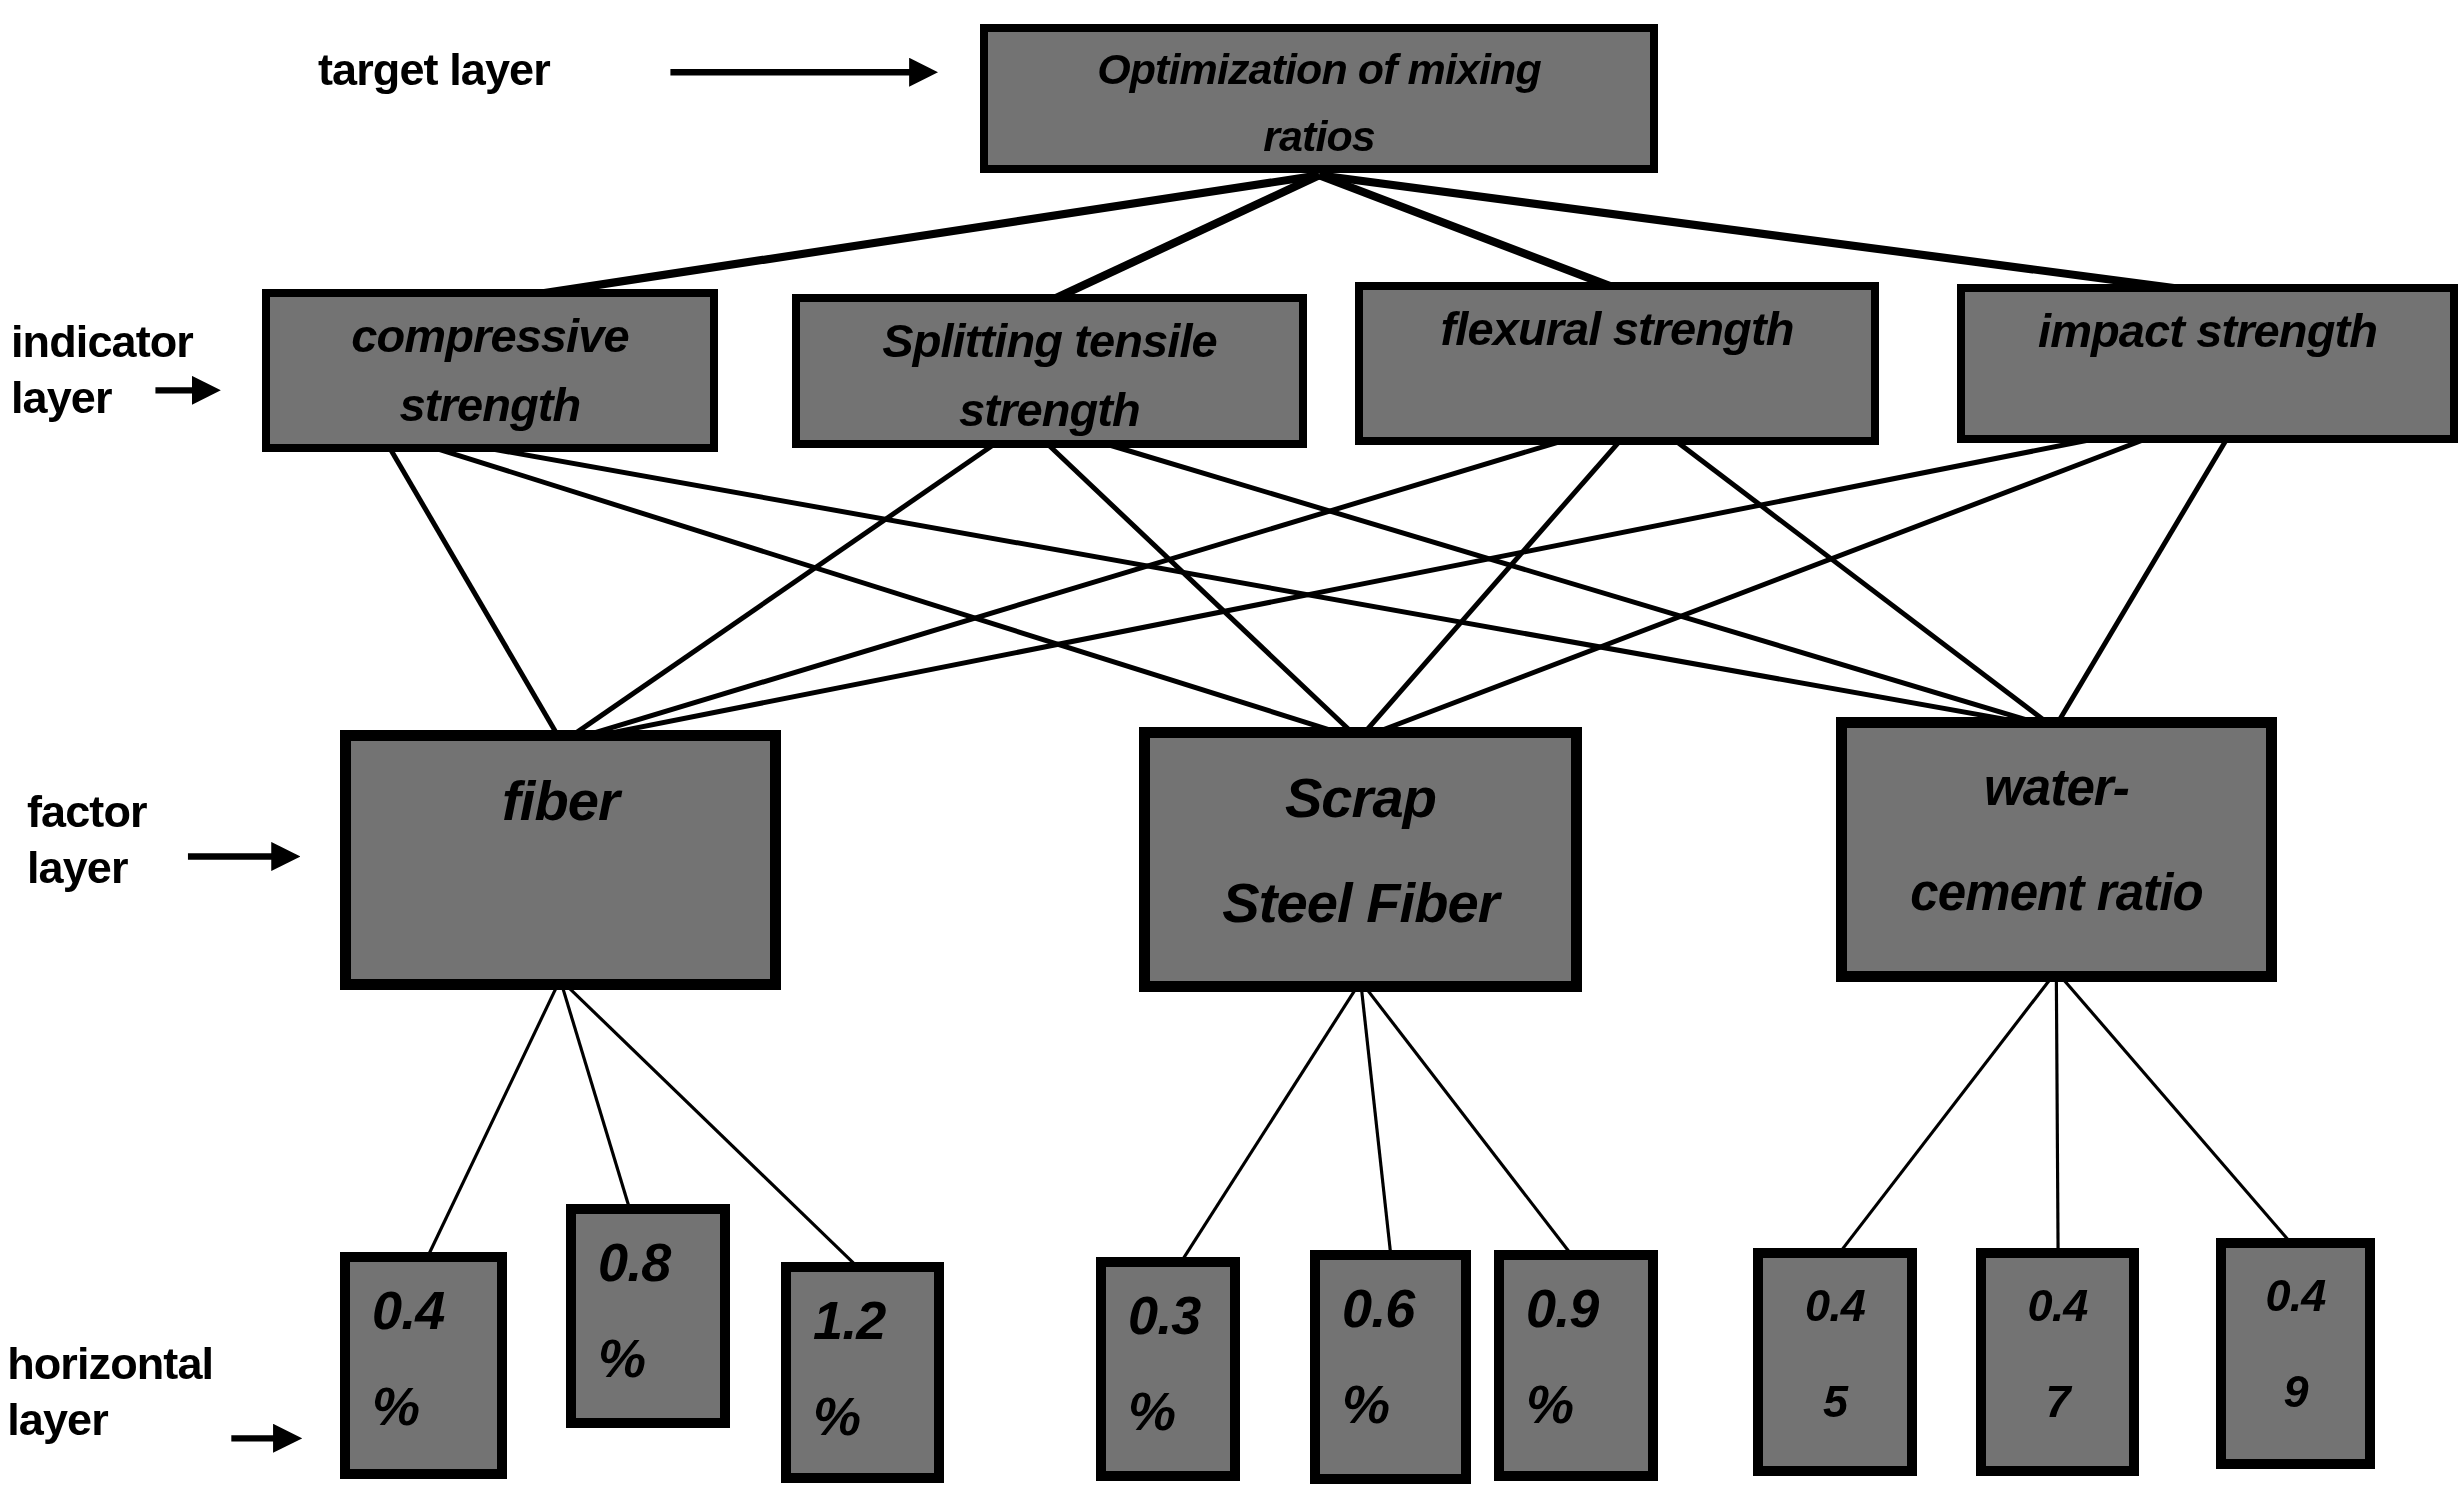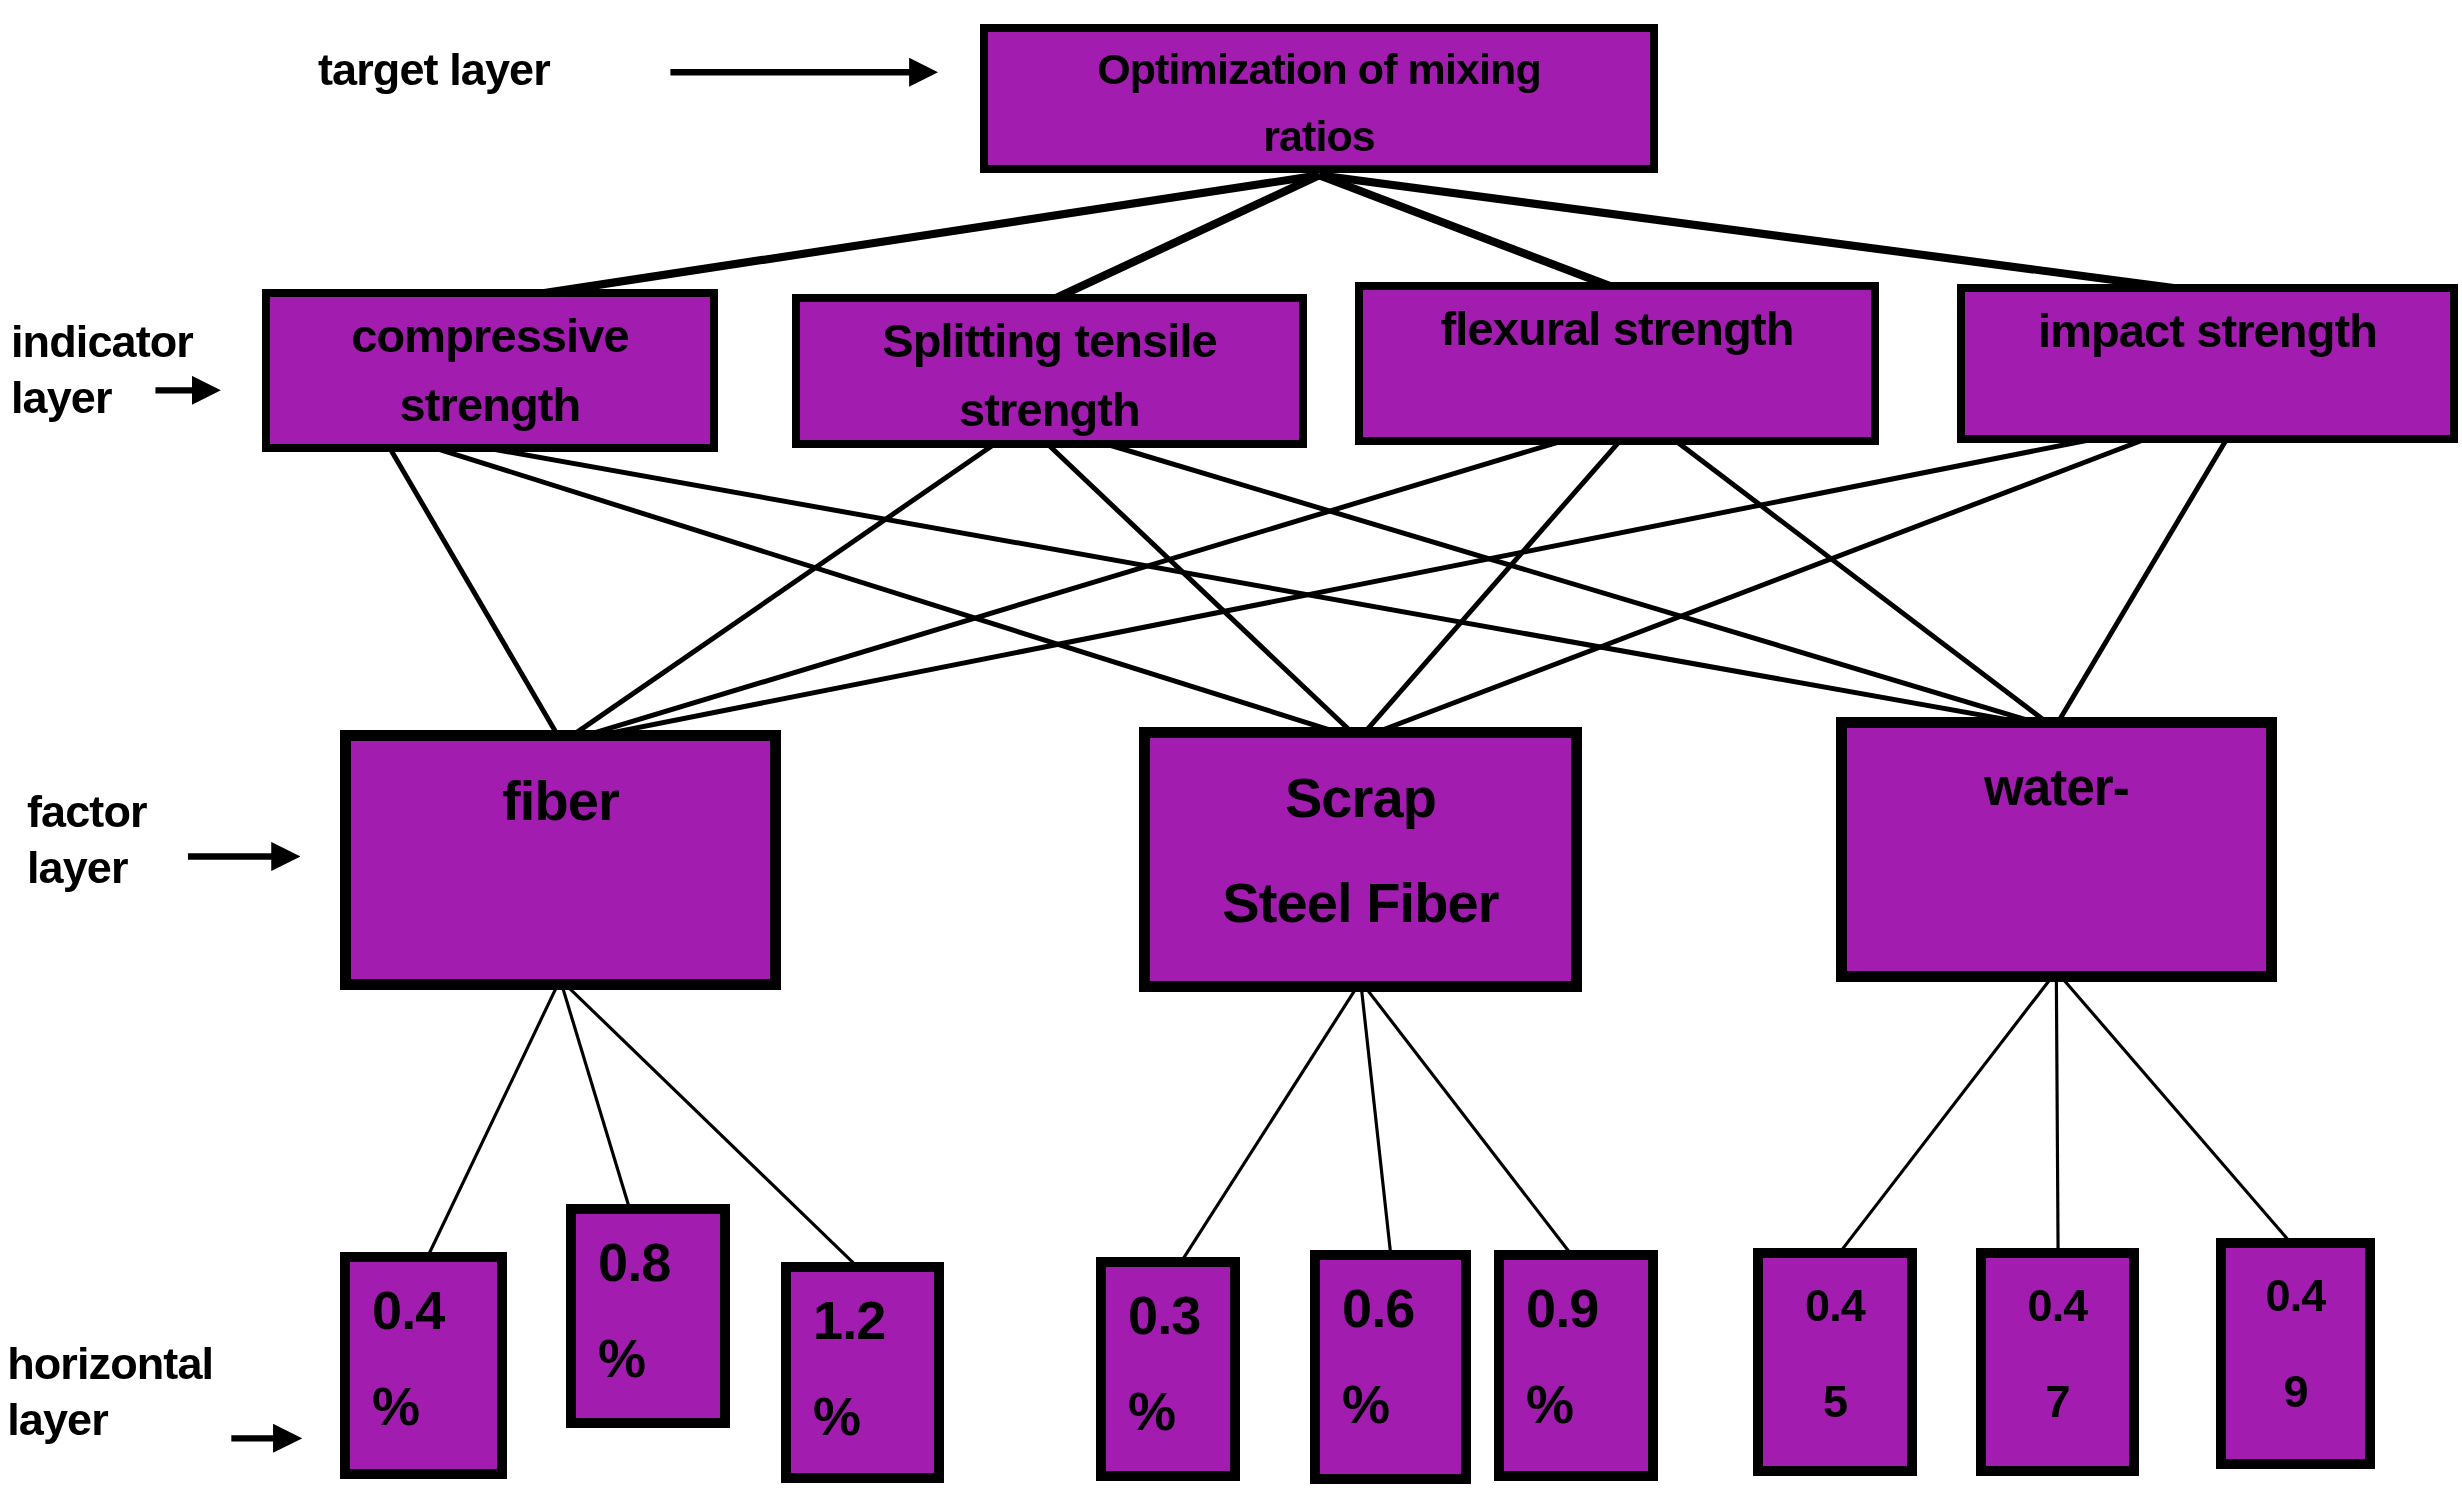--- a/index.html
+++ b/index.html
@@ -4,22 +4,22 @@
 <style>
   html,body{margin:0;padding:0;background:#ffffff;}
   body{
     position:relative;width:2462px;height:1488px;overflow:hidden;
     font-family:"Liberation Sans","DejaVu Sans",sans-serif;
     font-weight:700;color:#000;
   }
   #wires{position:absolute;left:0;top:0;z-index:0;}
   .node{
     position:absolute;z-index:1;box-sizing:border-box;
-    background:#a21caf;border:9px solid #000;
-    text-align:center;letter-spacing:-0.9px;
+    background:#737373;border:9px solid #000;
+    text-align:center;letter-spacing:-0.9px;font-style:italic;
   }
   .node span{display:block;}
   .node-target{border-width:8.1px;font-size:43px;line-height:67px;padding-top:3.6px;}
   .node-ind{border-width:8.1px;font-size:47px;line-height:69px;padding-top:3.6px;}
   .node-fac{border-width:11px;font-size:56px;line-height:105px;padding-top:7.2px;}
   .node-fac-sm{font-size:51px;}
   .node-lv{border-width:10px;font-size:54px;line-height:96px;}
   .lv-pct{text-align:left;padding-left:22px;}
   .lv-dec{font-size:45px;text-align:center;padding-left:0;}
   .layer-label{
@@ -120,20 +120,21 @@
 
 <div class="node node-fac" style="left:340px;top:730px;width:441px;height:260px;">
   <span>fiber</span>
 </div>
 <div class="node node-fac" style="left:1139px;top:727px;width:443px;height:265px;">
   <span>Scrap</span>
   <span>Steel Fiber</span>
 </div>
 <div class="node node-fac node-fac-sm" style="left:1836px;top:717px;width:441px;height:265px;">
   <span>water-</span>
+  <span>cement ratio</span>
 </div>
 
 <div class="node node-lv lv-pct" style="left:340px;top:1252px;width:167px;height:227px;">
   <span>0.4</span>
   <span>%</span>
 </div>
 <div class="node node-lv lv-pct" style="left:566px;top:1204px;width:164px;height:224px;">
   <span>0.8</span>
   <span>%</span>
 </div>

